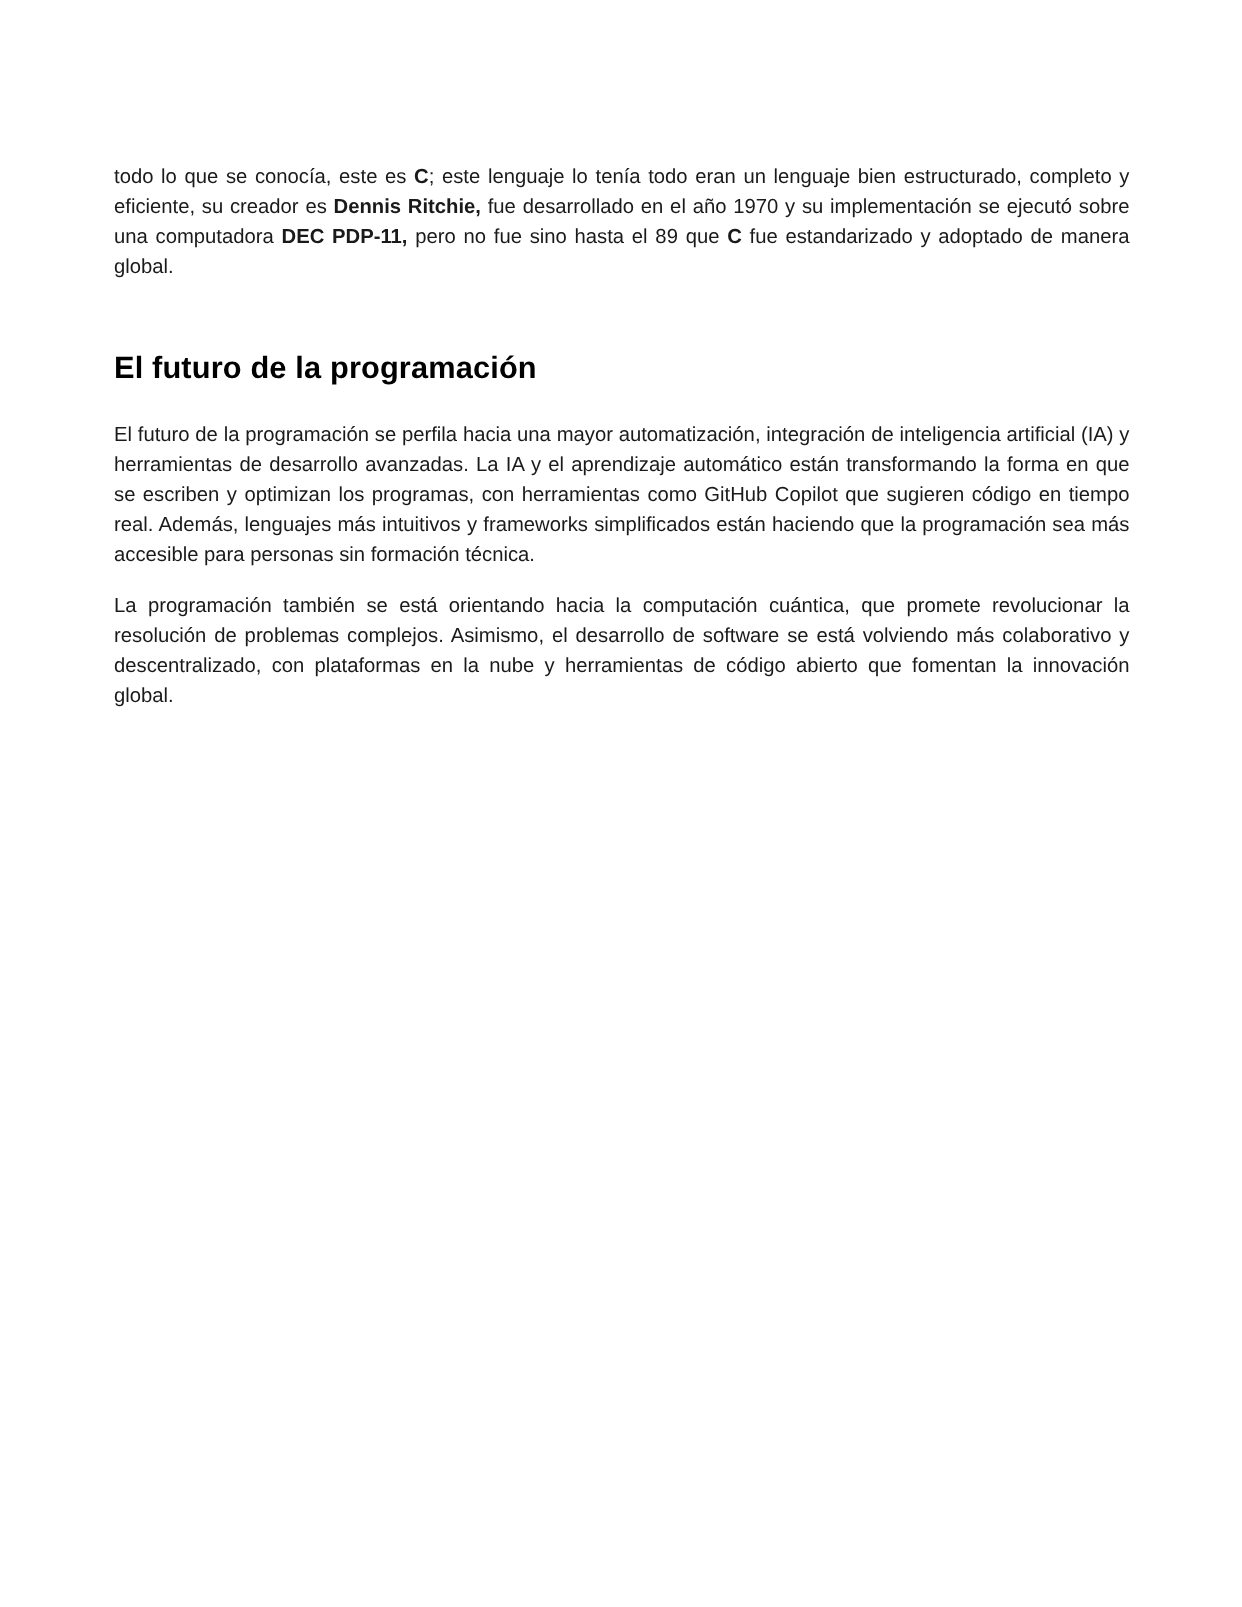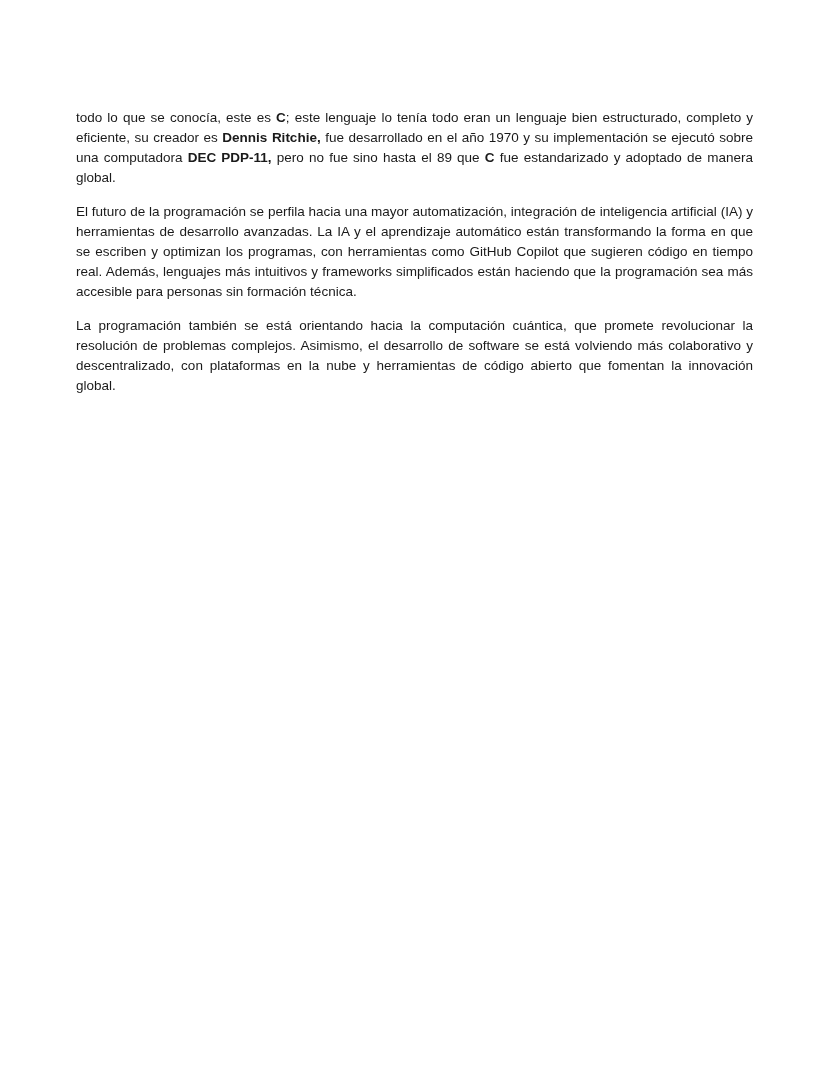--- a/index.html
+++ b/index.html
@@ -37,18 +37,19 @@
     letter-spacing: 0.1px;
   }
 </style>
 </head>
 <body>
 
 <div class="page">
 
   <p class="doc-paragraph body-text"><span>todo lo que se conocía, este es </span><span class="b">C</span><span>; este lenguaje lo tenía todo eran un lenguaje bien estructurado, completo y eficiente, su creador es </span><span class="b">Dennis Ritchie,</span><span> fue desarrollado en el año 1970 y su implementación se ejecutó sobre una computadora </span><span class="b">DEC PDP-11,</span><span> pero no fue sino hasta el 89 que </span><span class="b">C</span><span> fue estandarizado y adoptado de manera global.</span></p>
 
+  <h1 class="section-heading">El futuro de la programación</h1>
 
   <p class="doc-paragraph body-text">El futuro de la programación se perfila hacia una mayor automatización, integración de inteligencia artificial (IA) y herramientas de desarrollo avanzadas. La IA y el aprendizaje automático están transformando la forma en que se escriben y optimizan los programas, con herramientas como GitHub Copilot que sugieren código en tiempo real. Además, lenguajes más intuitivos y frameworks simplificados están haciendo que la programación sea más accesible para personas sin formación técnica.</p>
 
   <p class="doc-paragraph body-text">La programación también se está orientando hacia la computación cuántica, que promete revolucionar la resolución de problemas complejos. Asimismo, el desarrollo de software se está volviendo más colaborativo y descentralizado, con plataformas en la nube y herramientas de código abierto que fomentan la innovación global.</p>
 
 </div>
 
 </body></html>

